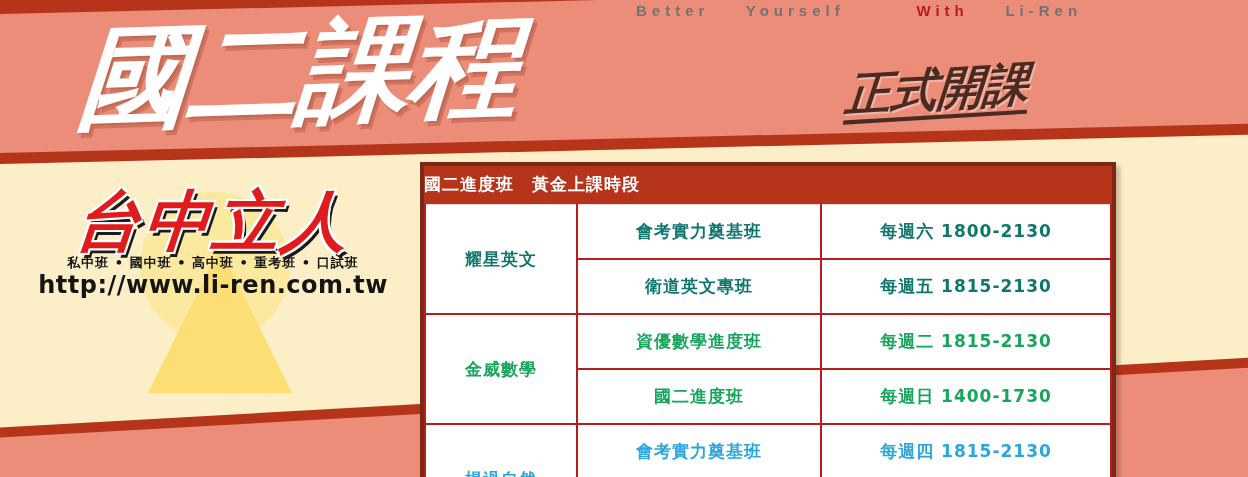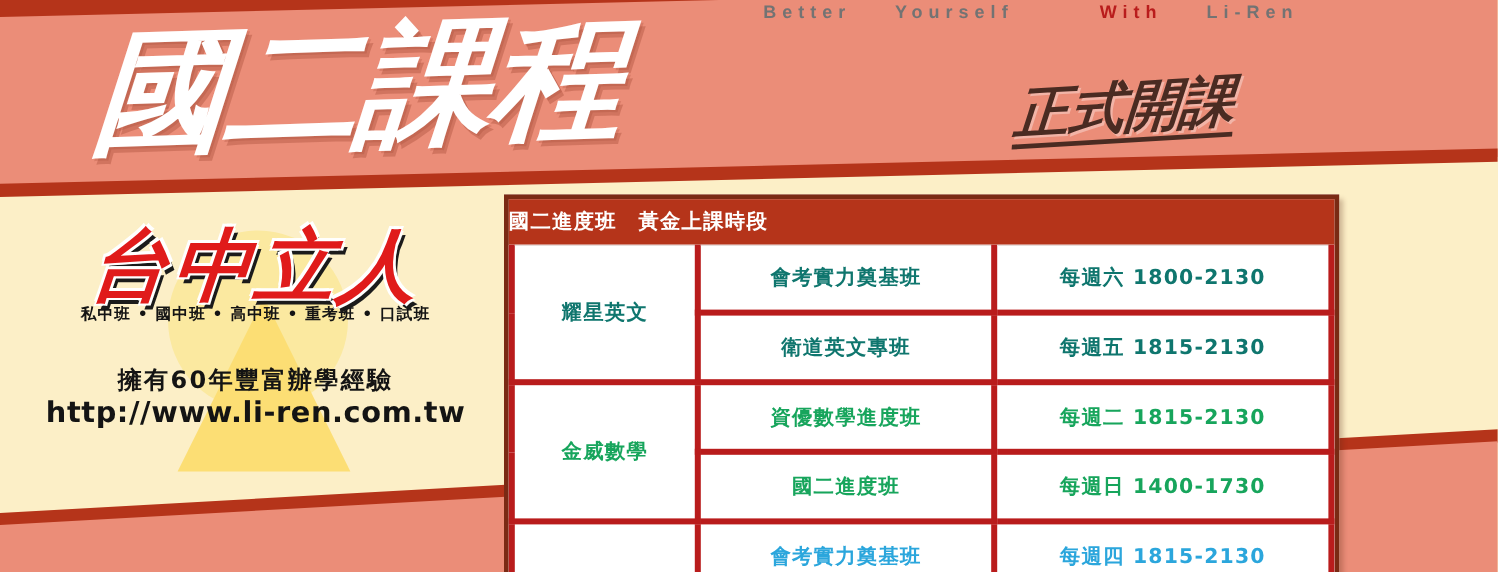--- a/index.html
+++ b/index.html
@@ -108,21 +108,21 @@
   #logo-sub{
     font-family:"DejaVu Serif","Liberation Serif",serif;
     font-size:40px;font-weight:bold;color:#141414;
     letter-spacing:4px;line-height:1;
     text-shadow:-1.5px -1.5px 0 #fff,1.5px -1.5px 0 #fff,-1.5px 1.5px 0 #fff,1.5px 1.5px 0 #fff;
     margin:2px 0 2px 0;
   }
   #logo-classes{
     font-family:"DejaVu Serif","Liberation Serif",serif;
     font-size:13px;font-weight:bold;color:#141414;
-    letter-spacing:1px;line-height:1.1;margin-bottom:34px;
+    letter-spacing:1px;line-height:1.1;margin-bottom:0;
   }
   #logo-exp{
     font-family:"DejaVu Sans","Liberation Sans",sans-serif;
     font-size:20px;font-weight:bold;color:#141414;
     letter-spacing:2px;line-height:1.25;
   }
   #logo-url{
     font-family:"DejaVu Sans","Liberation Sans",sans-serif;
     font-size:24px;font-weight:bold;color:#141414;
     letter-spacing:0.5px;line-height:1.25;
@@ -140,21 +140,21 @@
     background:#B5341A;color:#ffffff;
     font-size:17px;font-weight:bold;letter-spacing:1px;
     text-align:left;padding:7px 0 8px 0;
     font-family:"DejaVu Sans","Liberation Sans",sans-serif;
   }
   table.sched{
     width:100%;border-collapse:collapse;background:#fff;
     table-layout:fixed;
   }
   table.sched td{
-    border:5px solid #b91c1c;
+    border:2px solid #b91c1c;
     text-align:center;
     font-size:17px;font-weight:bold;
     font-family:"DejaVu Sans","Liberation Sans",sans-serif;
     height:51px;vertical-align:middle;
     letter-spacing:1px;
     white-space:nowrap;
   }
   td.subj{width:148px;border-left:none;}
   td.course{width:240px;}
   td.time{border-right:none;letter-spacing:0.5px;}
@@ -185,21 +185,20 @@
   </div>
 
   <div id="headline">國二課程</div>
   <div id="subheadline">正式開課</div>
 
   <div id="logo-block">
     <div id="logo-sun"></div>
     <div id="logo-tri"></div>
     <div id="logo-main">台中立人</div>
     <div id="logo-classes">私中班 • 國中班 • 高中班 • 重考班 • 口試班</div>
-    <div id="logo-exp">擁有60年豐富辦學經驗</div>
     <div id="logo-url">http://www.li-ren.com.tw</div>
   </div>
 
   <div id="schedule-wrap">
     <div id="schedule-header">國二進度班　黃金上課時段</div>
     <table class="sched">
       <tbody id="sched-body">
           <tr class="group-start">
             <td class="subj c-purple" rowspan="2">耀星英文</td>
             <td class="course c-purple">會考實力奠基班</td>

